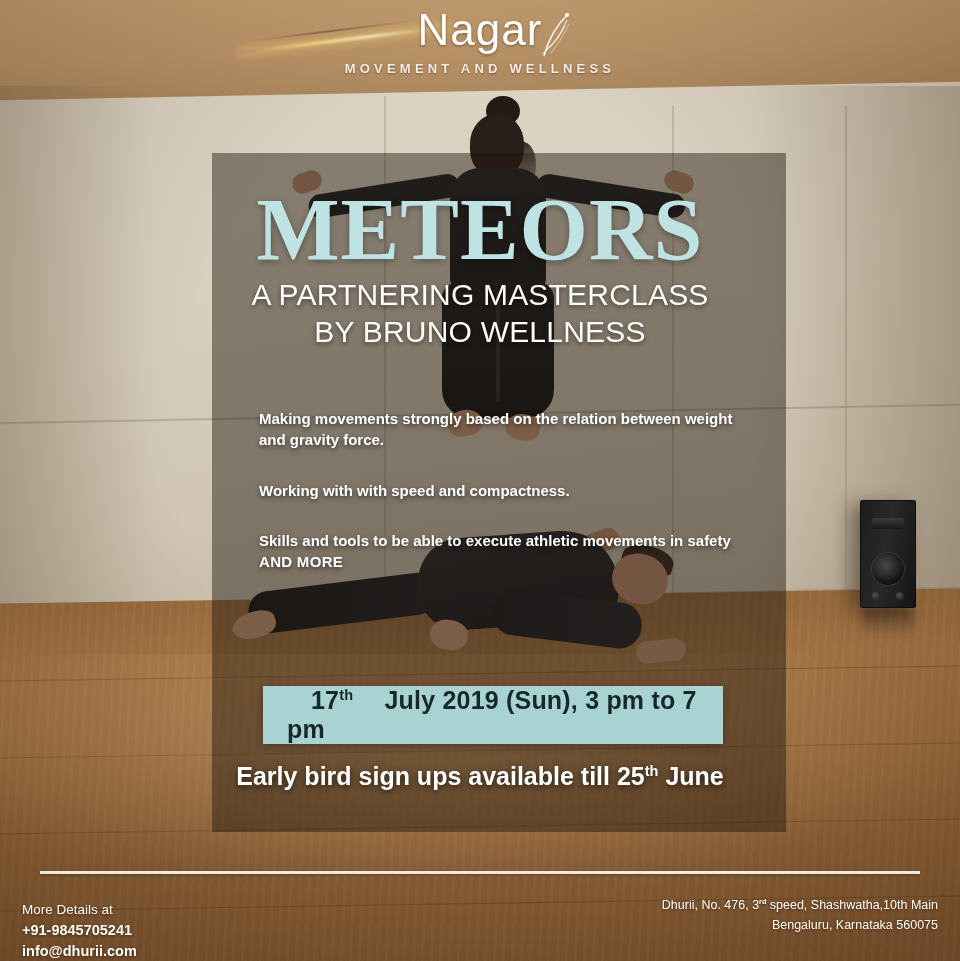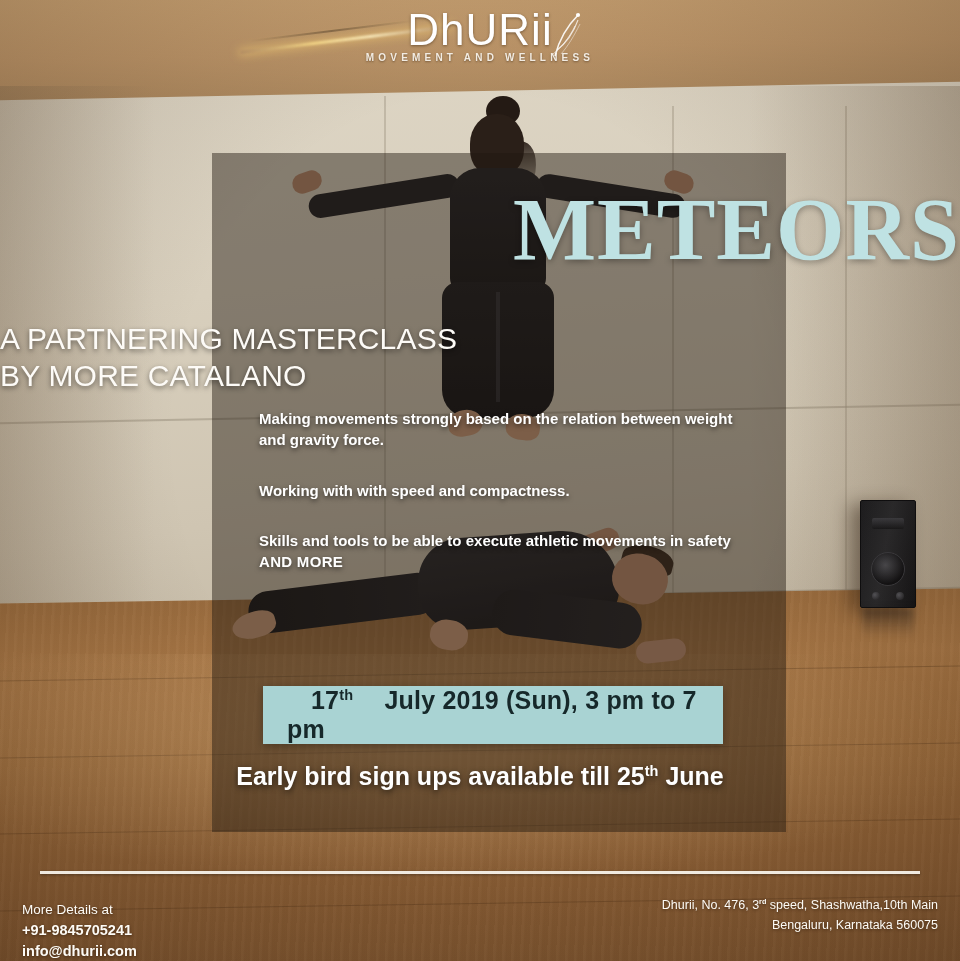--- a/index.html
+++ b/index.html
@@ -242,43 +242,42 @@
     display:inline-block; position:relative;
     font-family:"Liberation Sans", sans-serif;
     font-size:44px; font-weight:300; letter-spacing:1px;
     color:#ffffff; line-height:1.0;
     text-shadow:0 1px 3px rgba(60,40,20,.55);
   }
   .logo-leaf{
     position:absolute; right:-30px; top:2px; width:34px; height:48px;
   }
   .logo-sub{
-    margin-top:0;
-    font-size:10px; letter-spacing:4.2px; font-weight:600;
+    margin-top:9px;
+    font-size:13px; letter-spacing:4.2px; font-weight:600;
     color:#f2ece3; text-shadow:0 1px 2px rgba(60,40,20,.5);
   }
 
   .title{
     position:absolute; left:0; top:190px; width:100%;
-    text-align:right; z-index:6;
+    text-align:center; z-index:6;
     font-family:"Liberation Serif", serif;
     font-weight:700;
     font-size:88px; line-height:.92;
     letter-spacing:1px;
     color:#bfe2e3;
     text-shadow:0 2px 6px rgba(0,0,0,.35);
   }
   .subtitle{
     position:absolute; left:0; top:277px; width:100%;
-    text-align:left; z-index:6;
+    text-align:center; z-index:6;
     color:#fdfbf7;
     font-size:30px; font-weight:400; line-height:1.22;
     letter-spacing:.2px;
     text-shadow:0 2px 5px rgba(0,0,0,.5);
-    margin-top:44px;
   }
 
   .body-copy{
     position:absolute; left:259px; top:408px; width:500px; z-index:6;
     color:#ffffff; font-size:15px; font-weight:600; line-height:1.42;
     text-shadow:0 2px 5px rgba(0,0,0,.6);
   }
   .body-copy p{ margin:0; }
   .body-copy p + p{ margin-top:29px; }
   .body-copy .andmore{ font-weight:700; letter-spacing:.3px; }
@@ -389,36 +388,36 @@
       <div class="b-hand"></div>
     </div>
 
     <div class="photo-vignette"></div>
   </div>
 
   <div class="panel"></div>
 
   <div class="logo-wrap">
     <div class="logo-mark">
-      <span>DhURii</span>
+      <span>Nagar</span>
       <svg class="logo-leaf" viewBox="0 0 34 48">
         <path d="M6 46 C10 30 18 16 30 4" stroke="#ffffff" stroke-width="1.6" fill="none" opacity=".9"></path>
         <path d="M8 40 C16 34 24 24 29 10" stroke="#ffffff" stroke-width="1.1" fill="none" opacity=".75"></path>
         <path d="M4 44 C12 38 20 28 26 16" stroke="#ffffff" stroke-width="1" fill="none" opacity=".6"></path>
         <path d="M12 44 C19 36 25 26 31 14" stroke="#ffffff" stroke-width=".9" fill="none" opacity=".5"></path>
         <circle cx="29" cy="5" r="2.1" fill="#ffffff" opacity=".95"></circle>
       </svg>
     </div>
     <div class="logo-sub">MOVEMENT AND WELLNESS</div>
   </div>
 
   <div class="title">METEORS</div>
   <div class="subtitle">
     <div>A PARTNERING MASTERCLASS</div>
-    <div>BY MORE CATALANO</div>
+    <div>BY BRUNO WELLNESS</div>
   </div>
 
   <div class="body-copy">
     <p>Making movements strongly based on the relation between weight and gravity force.</p>
     <p>Working with with speed and compactness.</p>
     <p>
       <span>Skills and tools to be able to execute athletic movements in safety</span><br>
       <span class="andmore">AND MORE</span>
     </p>
   </div>

